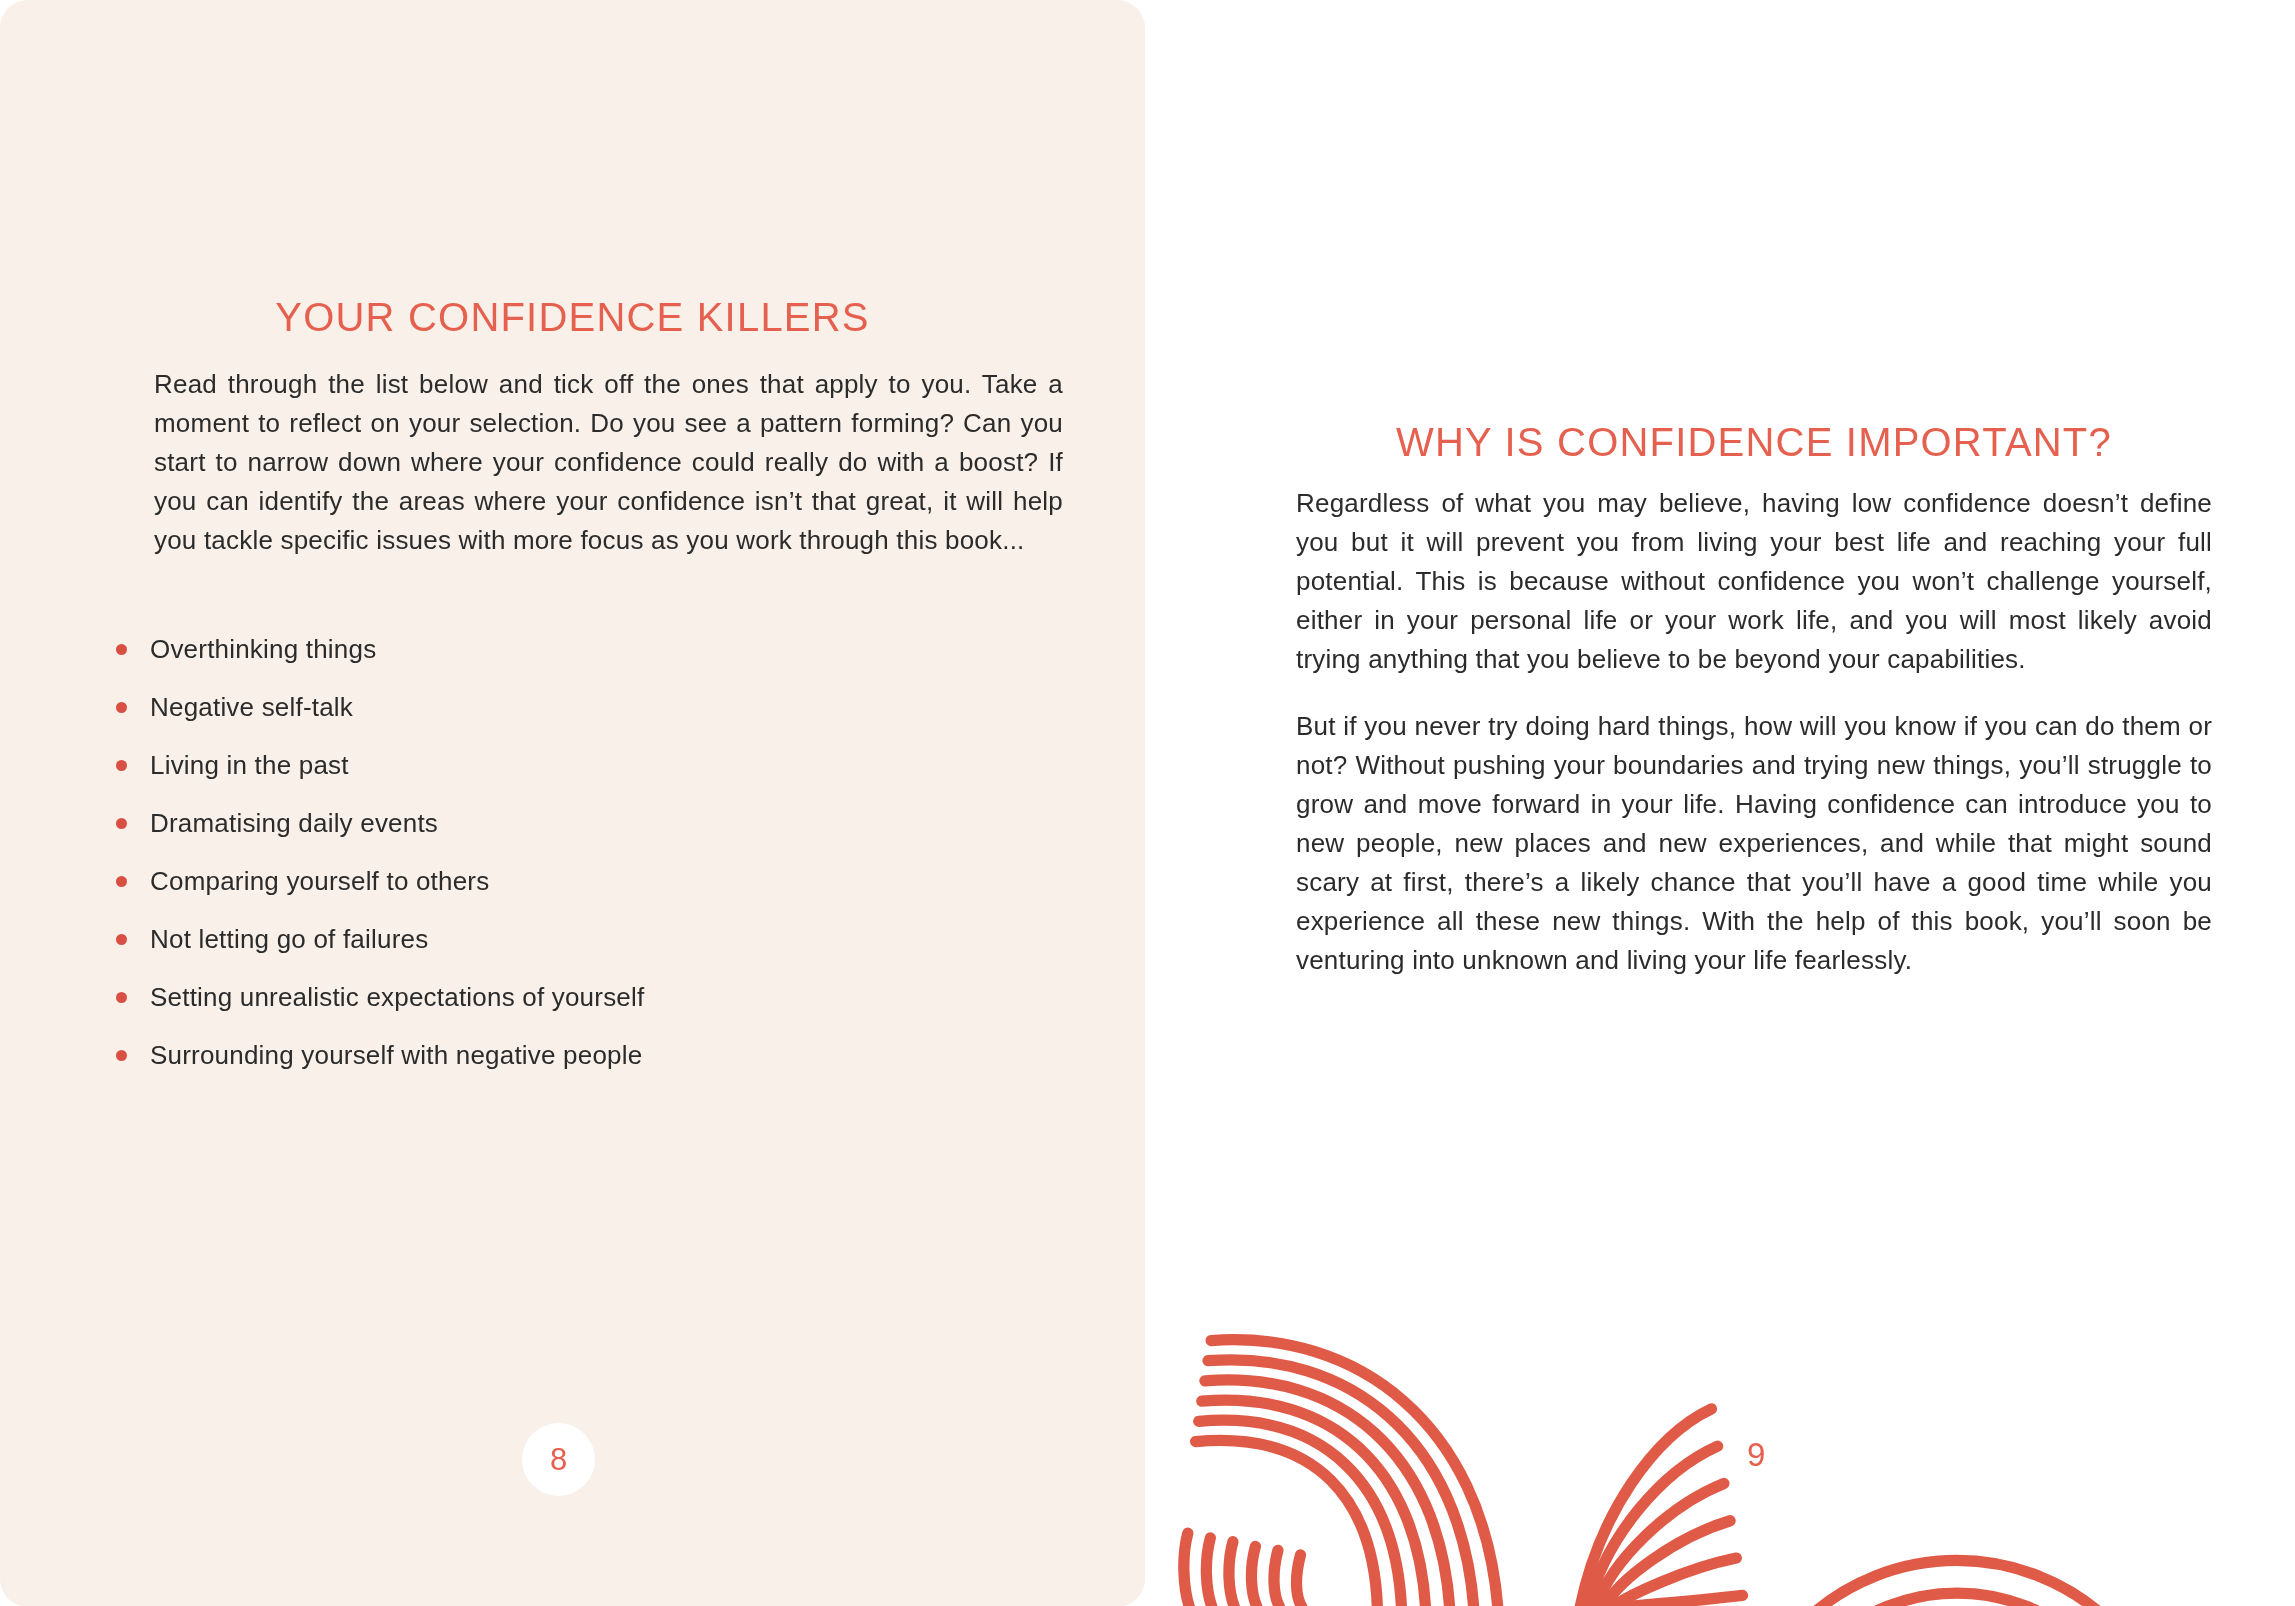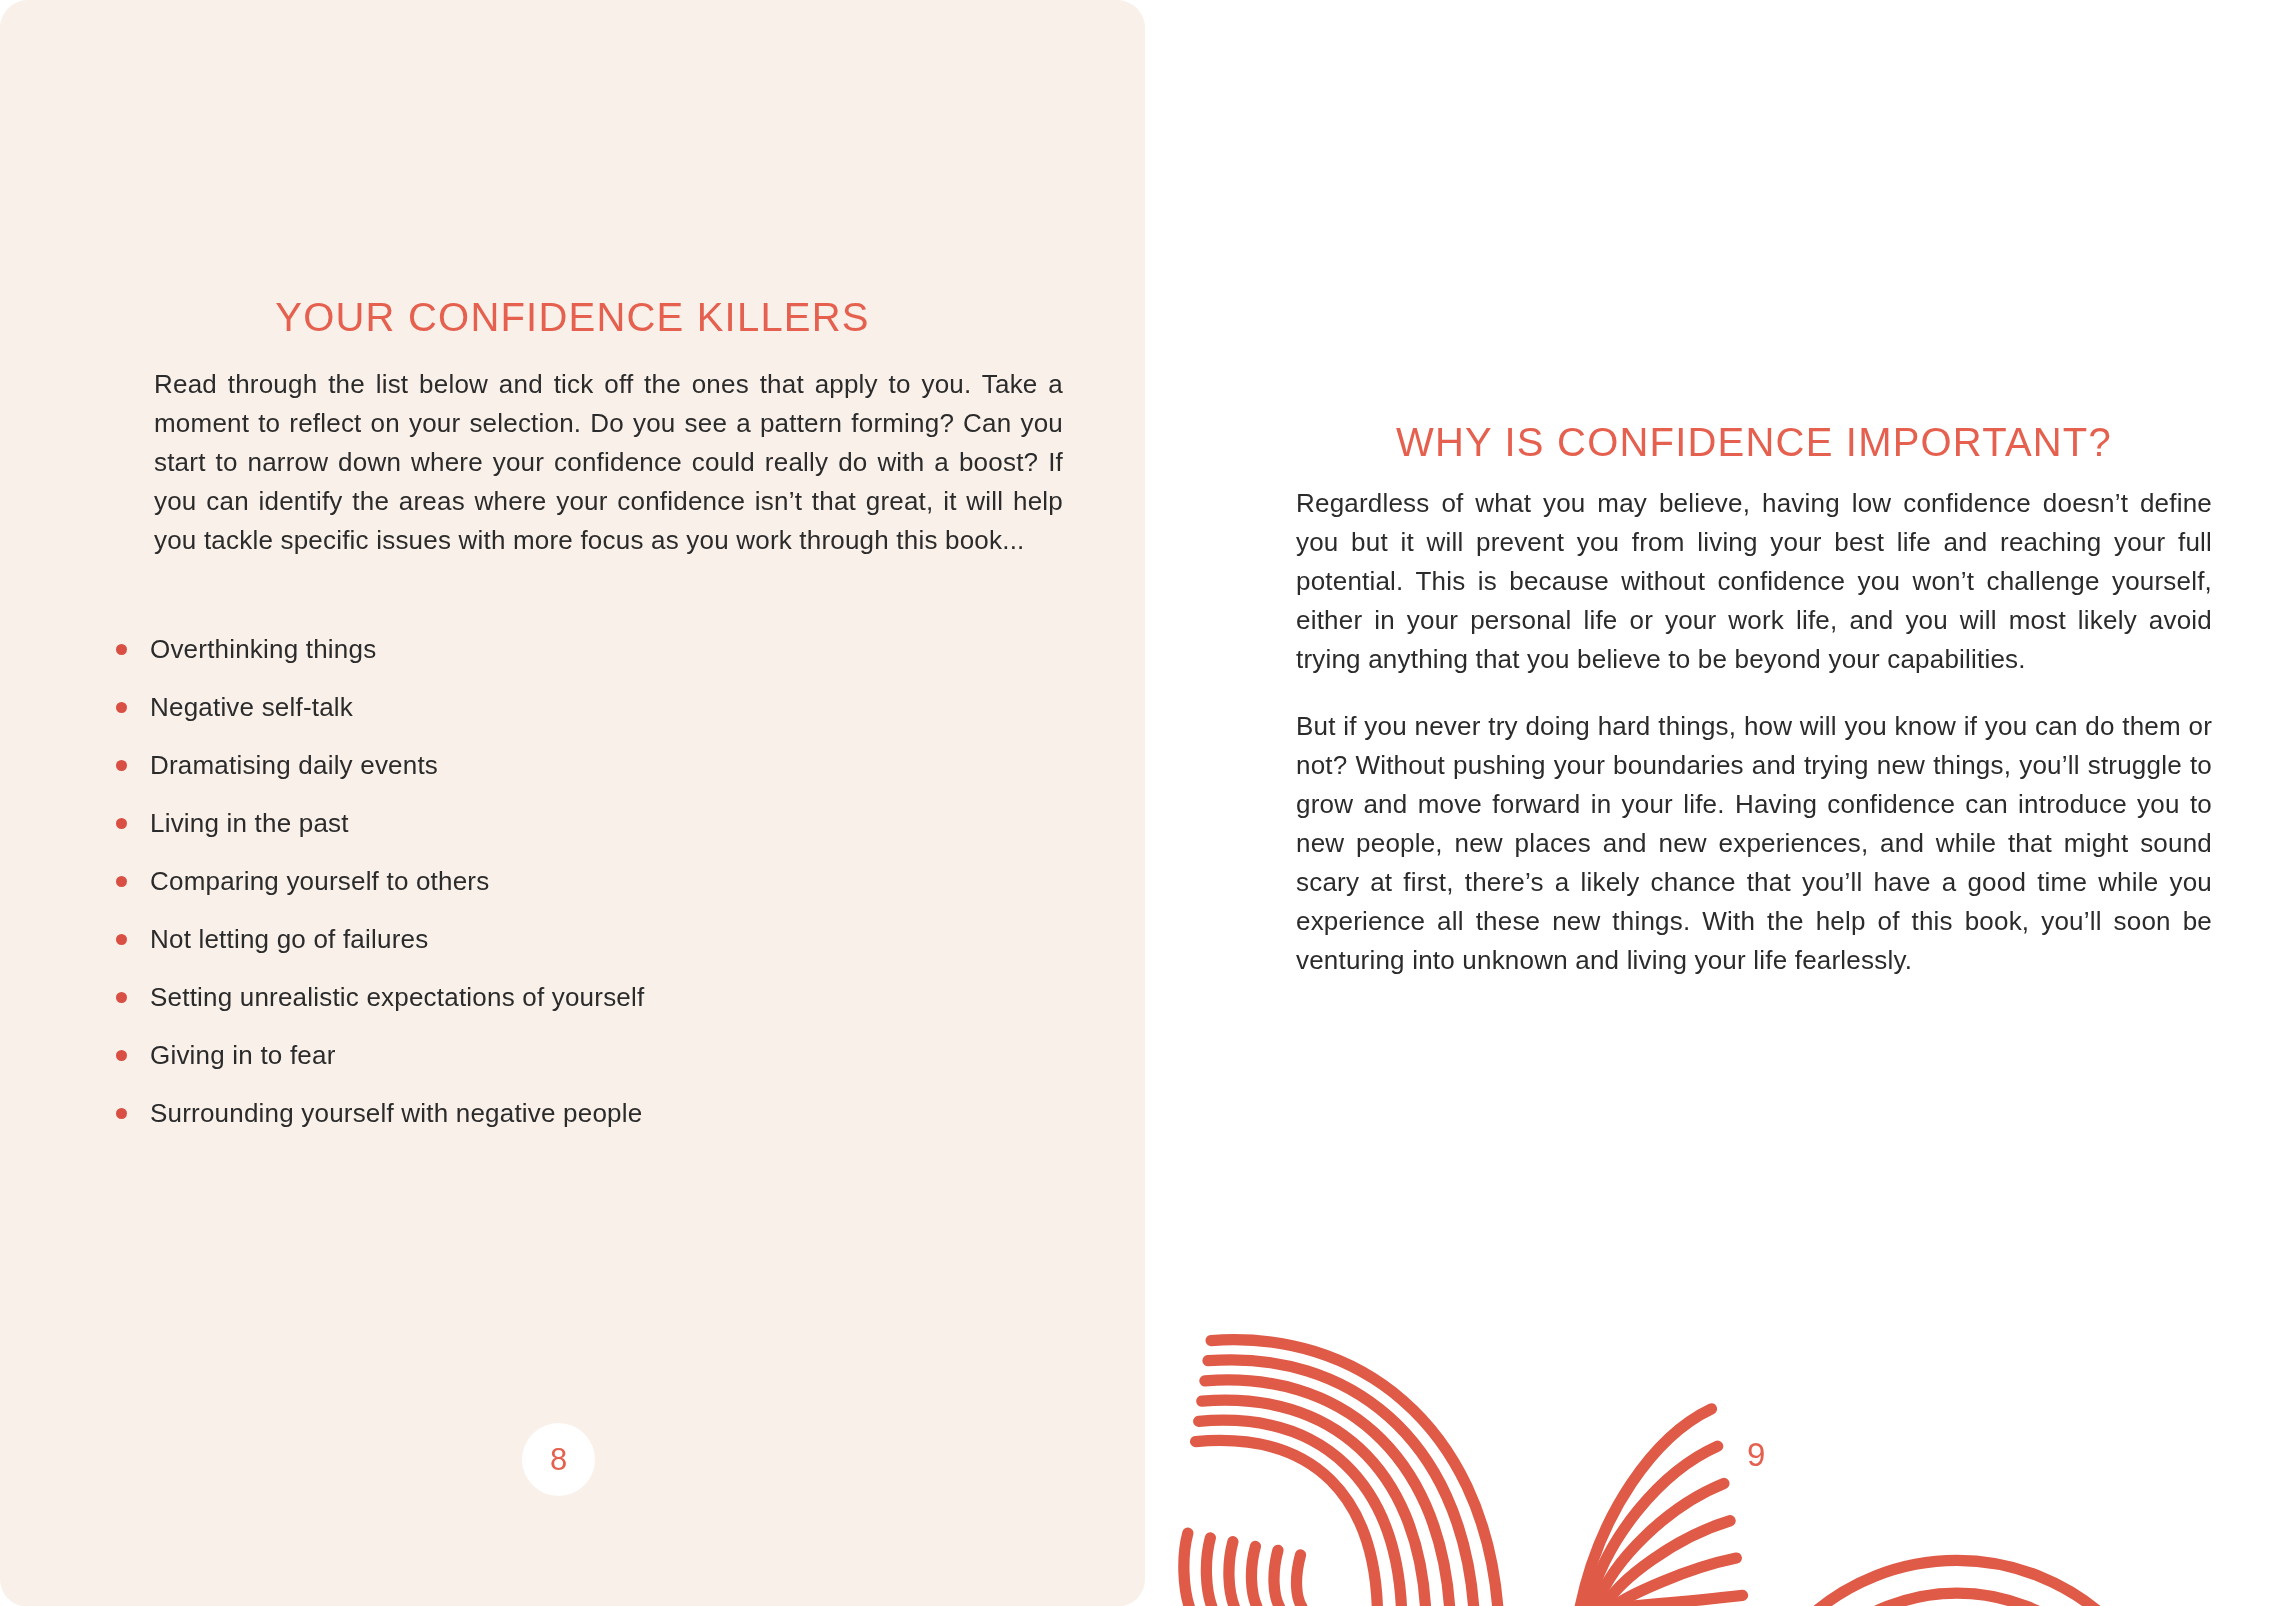--- a/index.html
+++ b/index.html
@@ -123,41 +123,37 @@
       <li>
         <span class="dot"></span>
         <span class="killer-text">Overthinking things</span>
       </li>
       <li>
         <span class="dot"></span>
         <span class="killer-text">Negative self-talk</span>
       </li>
       <li>
         <span class="dot"></span>
+        <span class="killer-text">Living in the past</span>
+      </li>
+      <li>
+        <span class="dot"></span>
         <span class="killer-text">Dramatising daily events</span>
       </li>
       <li>
         <span class="dot"></span>
-        <span class="killer-text">Living in the past</span>
-      </li>
-      <li>
-        <span class="dot"></span>
         <span class="killer-text">Comparing yourself to others</span>
       </li>
       <li>
         <span class="dot"></span>
         <span class="killer-text">Not letting go of failures</span>
       </li>
       <li>
         <span class="dot"></span>
         <span class="killer-text">Setting unrealistic expectations of yourself</span>
-      </li>
-      <li>
-        <span class="dot"></span>
-        <span class="killer-text">Giving in to fear</span>
       </li>
       <li>
         <span class="dot"></span>
         <span class="killer-text">Surrounding yourself with negative people</span>
       </li>
     </ul>
 
     <div class="pagenum-circle">
       <span>8</span>
     </div>

